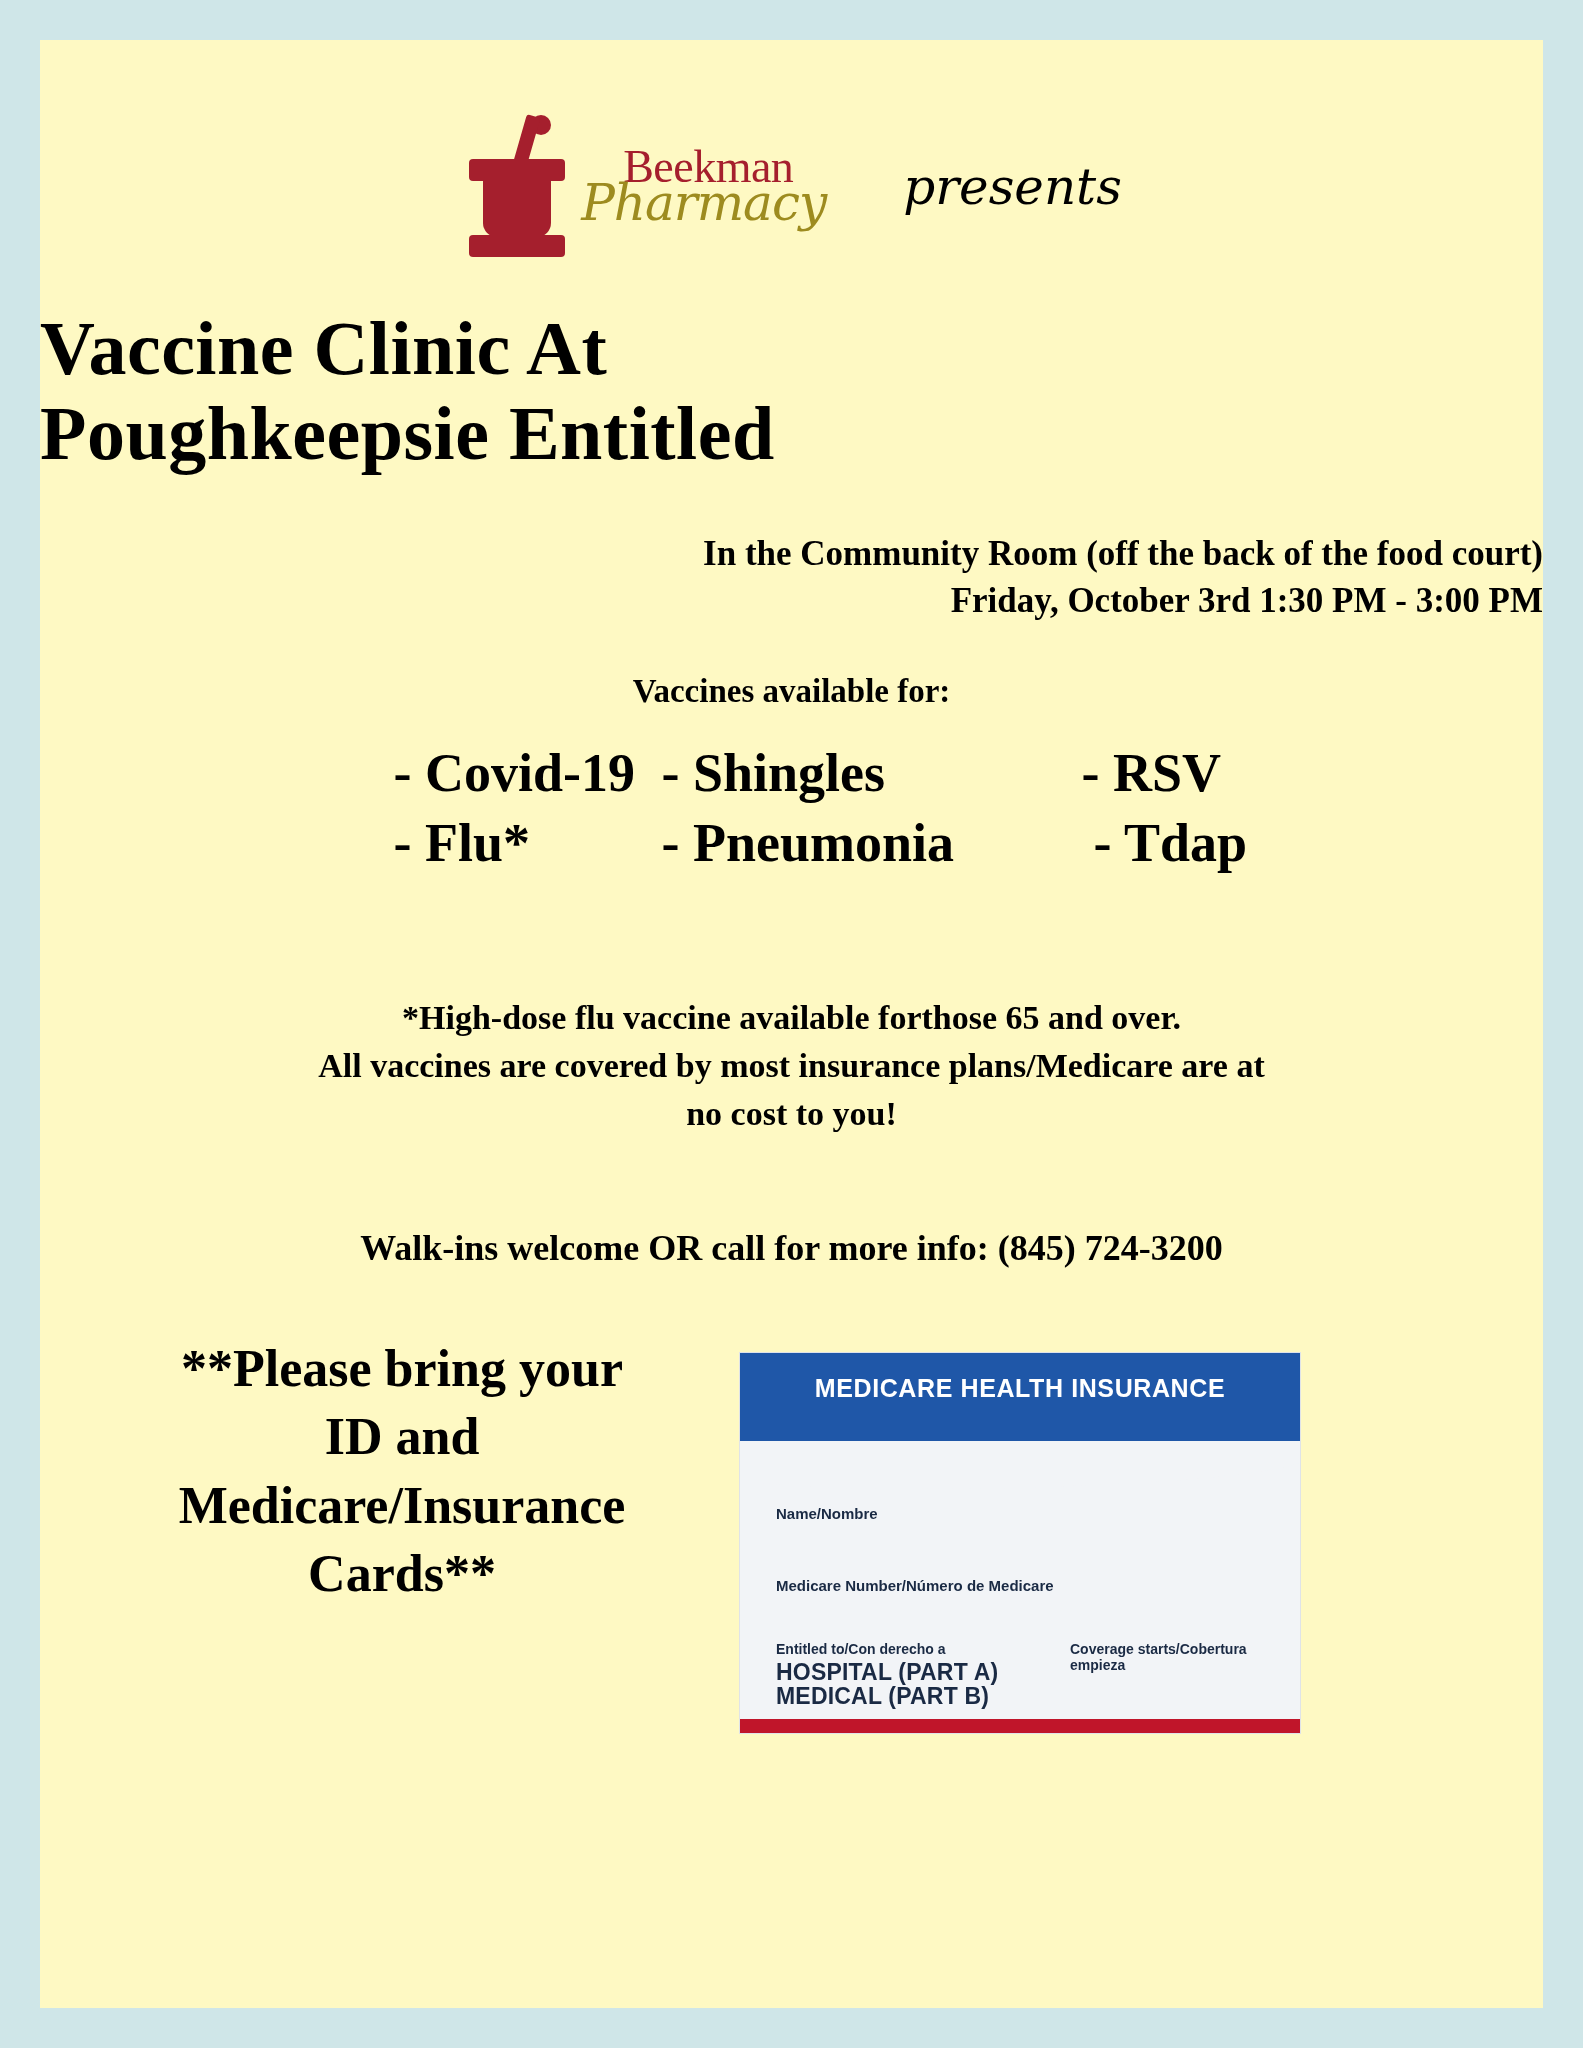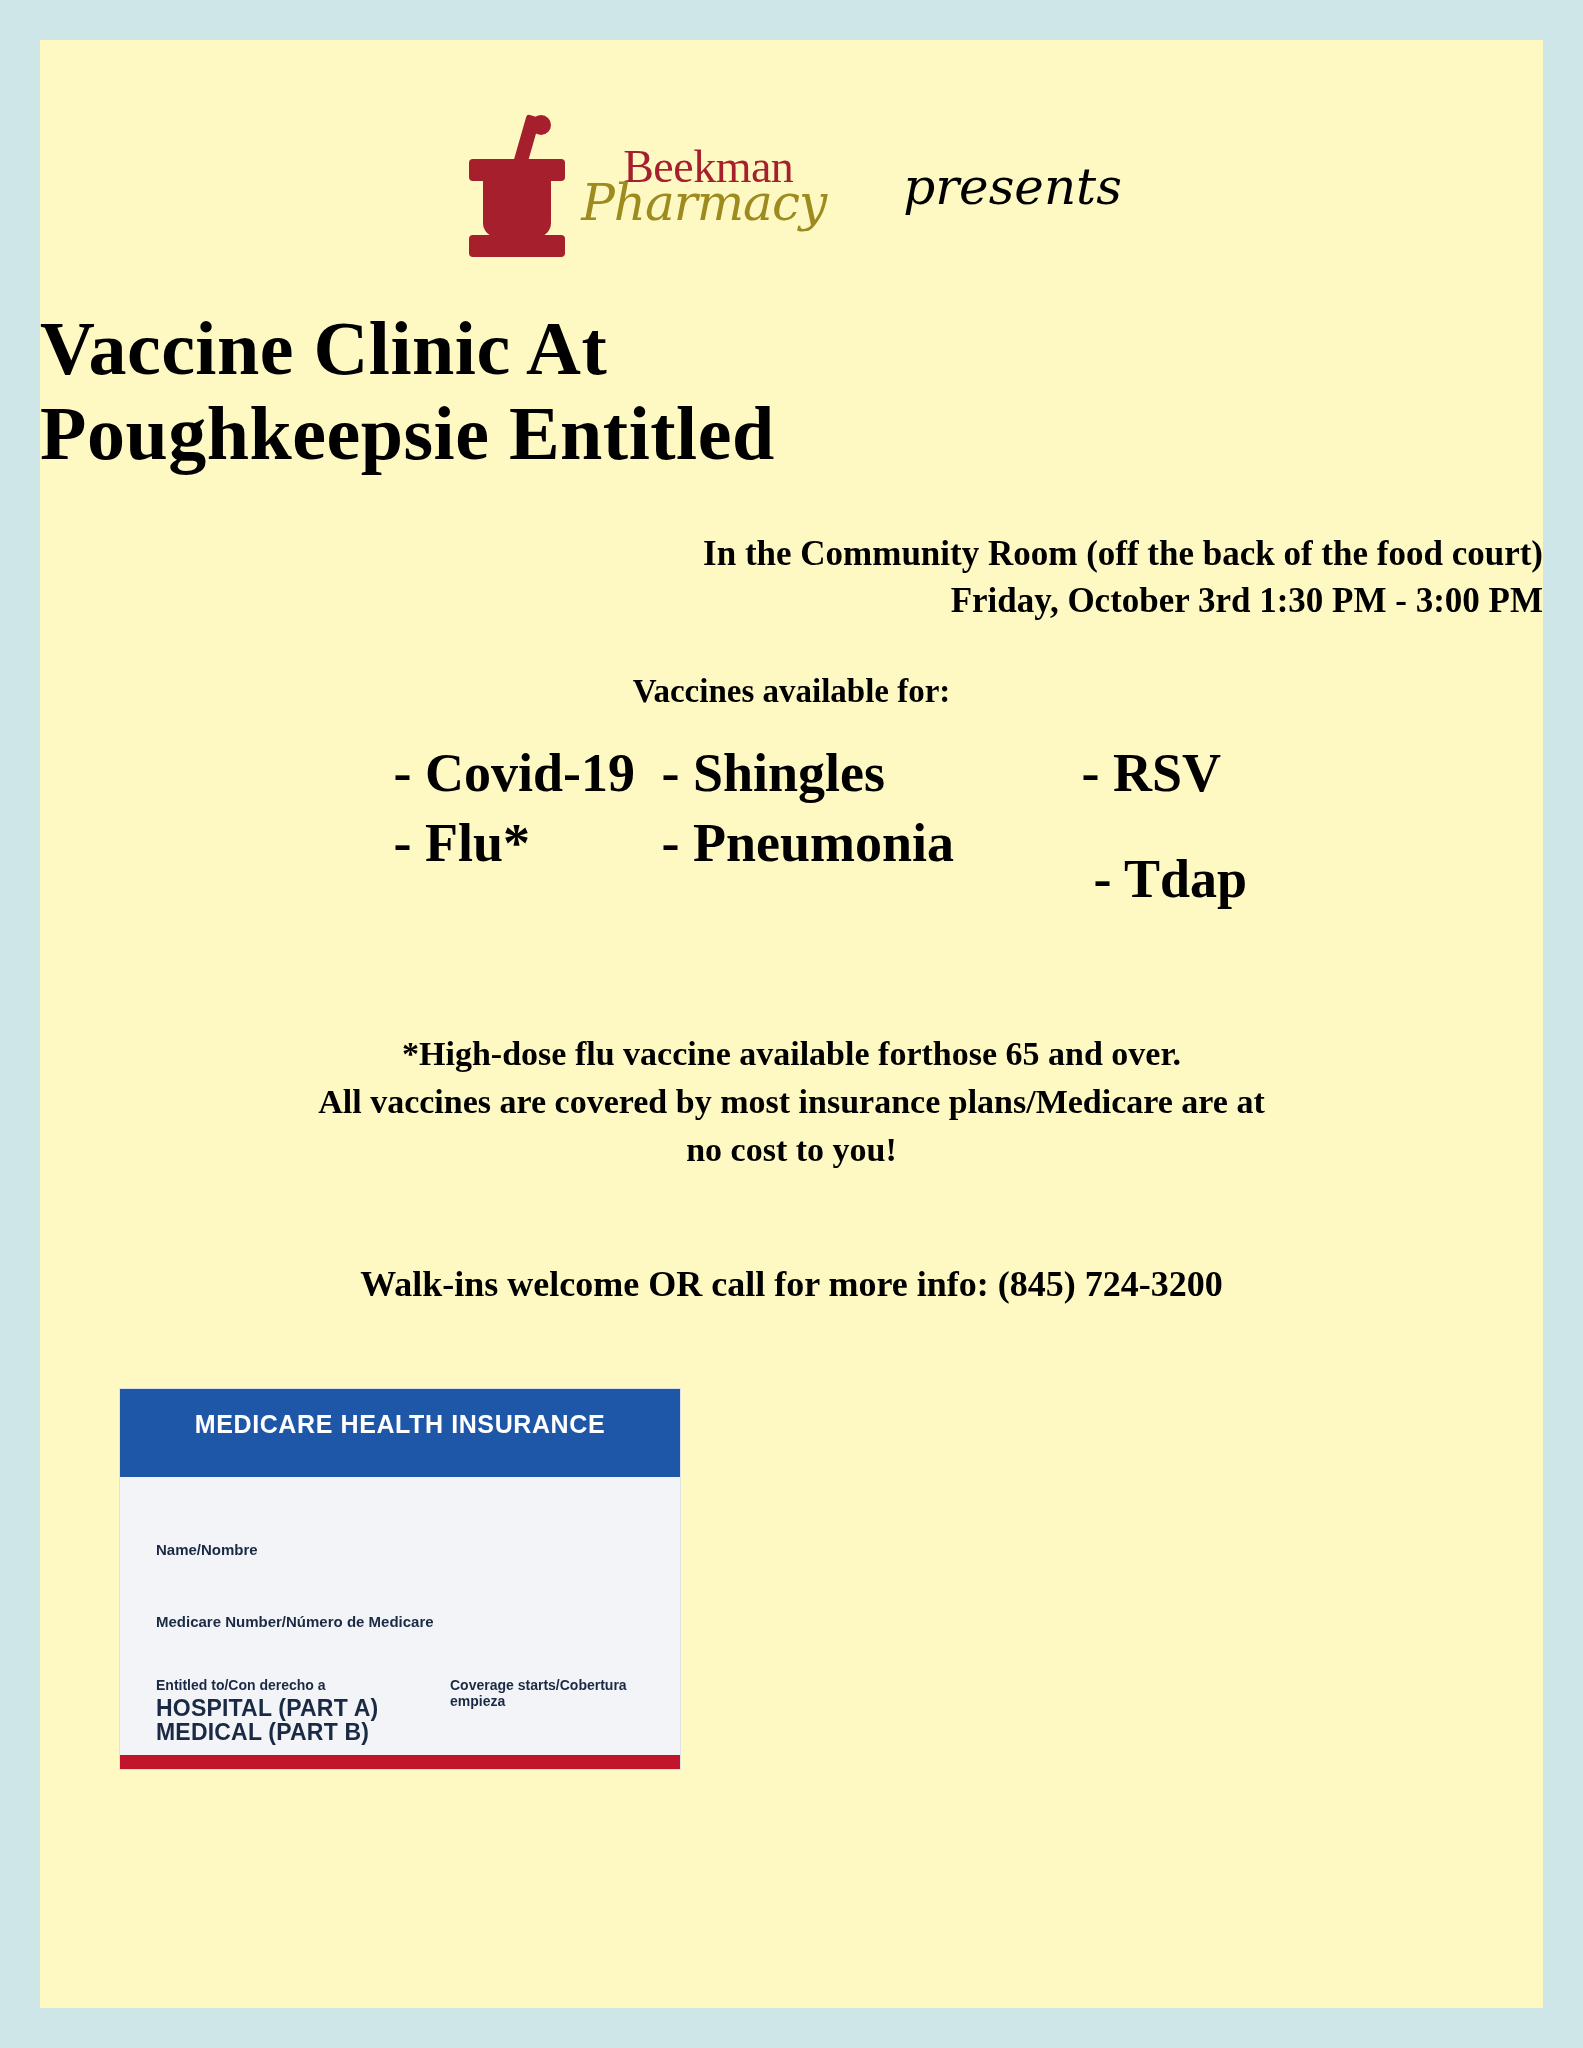--- a/index.html
+++ b/index.html
@@ -158,21 +158,21 @@
     font-weight: bold;
     font-size: 54px;
     color: #000;
   }
   .vaccine-grid .cell {
     white-space: nowrap;
   }
   .col1 { padding-left: 182px; }
   .col2 { padding-left: 50px; }
   .col3 { padding-left: 10px; }
-  .col3.shift { padding-left: 22px; margin-top: 36px; }
+  .col3.shift { padding-left: 22px; }
 
   
   .notes {
     text-align: center;
     font-weight: bold;
     font-size: 34px;
     line-height: 1.42;
     margin-top: 120px;
     padding: 0 120px;
     color: #000;
@@ -308,20 +308,26 @@
 
   <div class="notes">
     <div>*High-dose flu vaccine available forthose 65 and over.</div>
     <div>All vaccines are covered by most insurance plans/Medicare are at</div>
     <div>no cost to you!</div>
   </div>
 
   <div class="walkin">Walk-ins welcome OR call for more info: (845) 724-3200</div>
 
   <div class="bottom">
+    <div class="bring">
+      <div>**Please bring your</div>
+      <div>ID and</div>
+      <div>Medicare/Insurance</div>
+      <div>Cards**</div>
+    </div>
 
     <div class="card-wrap">
       <div class="medicare-card">
         <div class="card-bluebar">MEDICARE HEALTH INSURANCE</div>
         <div class="card-swoosh"></div>
         <div class="card-swoosh-white"></div>
         <div class="card-field f-name">Name/Nombre</div>
         <div class="card-field f-num">Medicare Number/Número de Medicare</div>
         <div class="card-field f-ent">Entitled to/Con derecho a</div>
         <div class="card-field f-cov">Coverage starts/Cobertura empieza</div>

